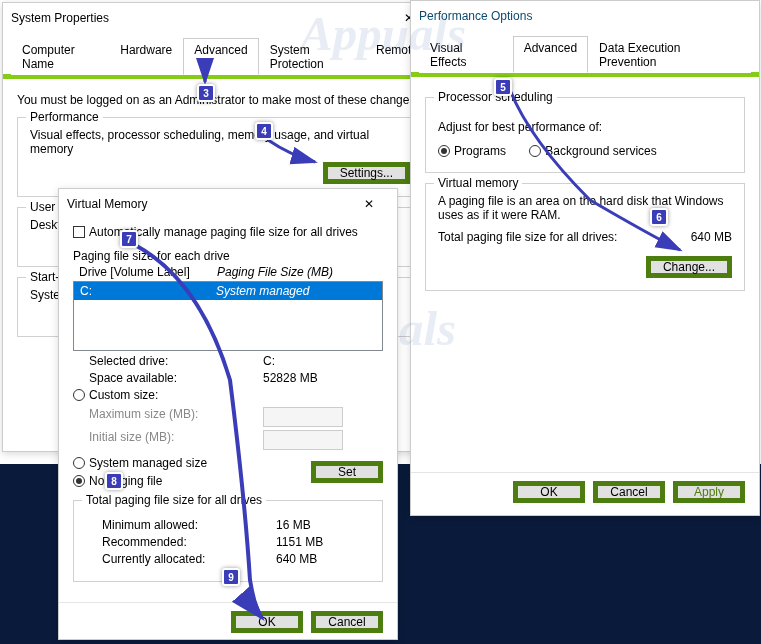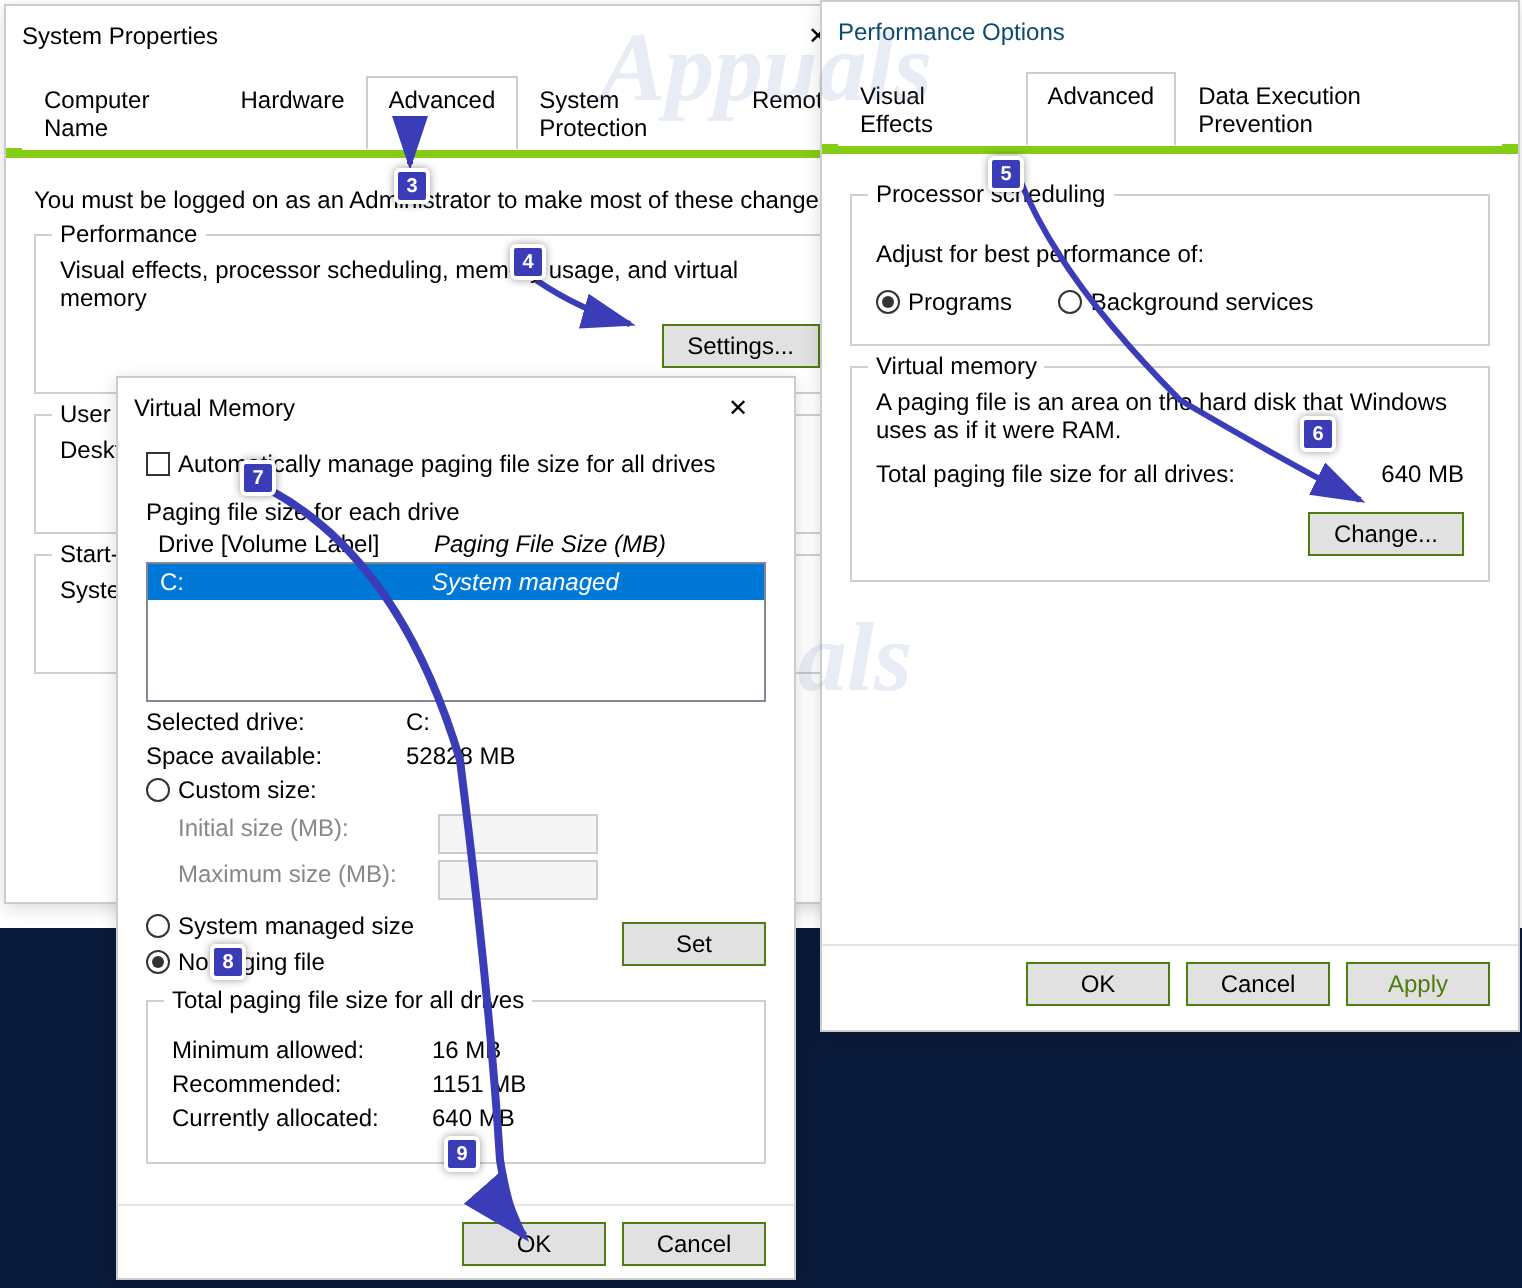--- a/index.html
+++ b/index.html
@@ -7,36 +7,36 @@
 .window { position: absolute; background: #fff; border: 1px solid #ccc; box-shadow: 0 2px 8px rgba(0,0,0,0.15); }
 .titlebar { height: 30px; display: flex; align-items: center; padding: 0 8px; }
 .titlebar-title { flex: 1; }
 .titlebar-close { width: 40px; height: 28px; display: flex; align-items: center; justify-content: center; cursor: pointer; }
 .tabs { display: flex; border-bottom: 5px solid #84cc16; padding: 0 8px; margin-top: 4px; }
 .tab { padding: 4px 10px; cursor: pointer; border: 1px solid transparent; border-bottom: none; position: relative; top: 1px; background: #fff; }
 .tab.active { border-color: #ccc; border-bottom: 1px solid #fff; }
 .content { padding: 10px 14px; }
 .groupbox { border: 1px solid #d0d0d0; padding: 10px 12px 12px; margin: 10px 0; position: relative; }
 .groupbox-title { position: absolute; top: -8px; left: 8px; background: #fff; padding: 0 4px; }
-.btn { min-width: 72px; height: 22px; border: 1px solid #4d7c0f; background: #e1e1e1; cursor: pointer; display: inline-flex; align-items: center; justify-content: center; padding: 0 12px; }
+.btn { min-width: 72px; height: 22px; border: 5px solid #4d7c0f; background: #e1e1e1; cursor: pointer; display: inline-flex; align-items: center; justify-content: center; padding: 0 12px; }
 .row-right { text-align: right; margin-top: 6px; }
 .radio { display: inline-flex; align-items: center; gap: 4px; margin-right: 20px; cursor: pointer; }
 .radio-dot, .check-box { width: 12px; height: 12px; border: 1px solid #333; display: inline-block; }
 .radio-dot { border-radius: 50%; position: relative; }
 .radio.selected .radio-dot::after { content: ""; position: absolute; inset: 2px; background: #333; border-radius: 50%; }
 .check-box { background: #fff; }
 .listbox { border: 1px solid #828790; height: 70px; background: #fff; }
 .list-header { display: flex; font-size: 11px; padding: 2px 6px; }
 .list-row { display: flex; padding: 2px 6px; }
 .list-row.sel { background: #0078d7; color: #fff; }
 .col1 { flex: 1; }
 .col2 { width: 160px; text-align: left; font-style: italic; }
 .input { border: 1px solid #ccc; height: 20px; width: 80px; background: #fff; padding: 0 4px; color: #888; }
 .input.disabled { background: #f5f5f5; }
-.label-row { display: flex; margin: 3px 0; }
+.label-row { display: flex; margin: 3px 16px; gap: 44px; }
 .label-row .lbl { width: 130px; }
 .marker { position: absolute; width: 18px; height: 18px; background: #3b3db8; border: 2px solid #fff; border-radius: 3px; color: #fff; font-weight: bold; font-size: 10px; display: flex; align-items: center; justify-content: center; box-shadow: 0 0 4px rgba(0,0,0,0.4); z-index: 100; }
 .btnbar { padding: 8px 14px 12px; text-align: right; border-top: 1px solid #e5e5e5; display: flex; gap: 8px; justify-content: flex-end; }
 .btnbar .btn { min-width: 72px; }
 .btn.disabled { color: #4d7c0f; text-align: right; }
 svg.arrow { position: absolute; pointer-events: none; z-index: 90; }
 .bg-dark { position: absolute; left: 0; right: 0; bottom: 0; height: 180px; background: #0a1a3a; z-index: -1; }
 .watermark { position: absolute; color: rgba(100,130,180,0.15); font-size: 49px; font-style: italic; font-weight: bold; font-family: Georgia, serif; pointer-events: none; z-index: 50; }
 </style>
 </head>
@@ -146,25 +146,25 @@
       </div>
     <div class="label-row">
         <span class="lbl">Space available:</span>
         <span>52828 MB</span>
       </div>
     <label class="radio">
         <span class="radio-dot"></span>
         <span>Custom size:</span>
       </label>
     <div class="label-row" style="margin-left:16px;">
+        <span class="lbl" style="color:#888;">Maximum size (MB):</span>
+        <input class="input disabled" style="">
+      </div>
+    <div class="label-row" style="margin-left:16px;">
         <span class="lbl" style="color:#888;">Initial size (MB):</span>
-        <input class="input disabled" style="">
-      </div>
-    <div class="label-row" style="margin-left:16px;">
-        <span class="lbl" style="color:#888;">Maximum size (MB):</span>
         <input class="input disabled" style="">
       </div>
     <div style="display:flex;align-items:center;margin-top:6px;">
       <div style="flex:1;">
         <label class="radio" style="display:flex;">
             <span class="radio-dot"></span>
             <span>System managed size</span>
           </label>
         <label class="radio selected" style="display:flex;margin-top:4px;">
             <span class="radio-dot"></span>

